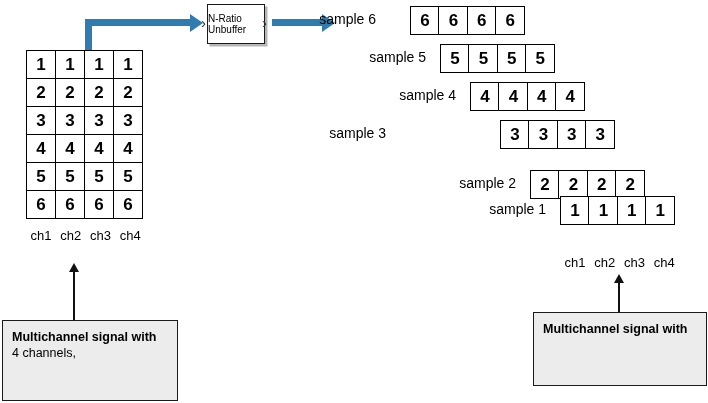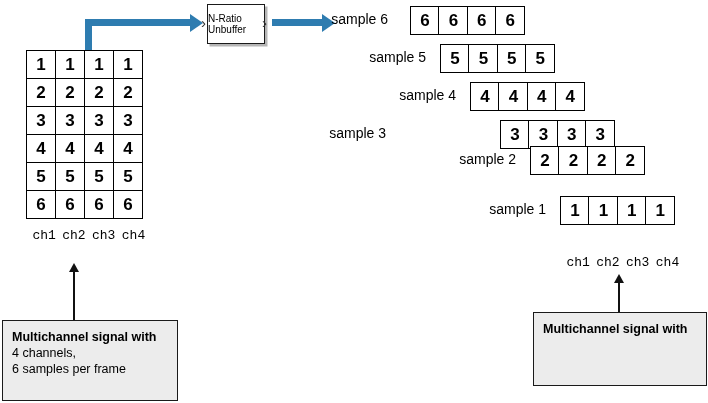--- a/index.html
+++ b/index.html
@@ -42,23 +42,22 @@
   }
 
   
   .ch-labels {
     display: flex;
     font-size: 13px;
     color: #000000;
   }
   .ch-labels span {
     width: 29.8px;
-    text-align: right;
+    text-align: center;
     display: inline-block;
-    font-family: Liberation Mono, monospace;
   }
   #input-ch-labels { left: 26px; top: 228px; }
   #output-ch-labels { left: 560px; top: 255px; }
 
   
   #unbuffer-block {
     left: 207px;
     top: 4px;
     width: 56px;
     height: 38px;
@@ -210,21 +209,21 @@
   </table>
 
   <div class="abs ch-labels" id="input-ch-labels">
       <span>ch1</span>
       <span>ch2</span>
       <span>ch3</span>
       <span>ch4</span>
     </div>
 
   <div class="abs" id="output-rows" style="left:0px; top:6px; width:708px;">
-      <div class="sample-row abs" style="left: 0px; top: 0px; width: 688px; padding-left: 12px;">
+      <div class="sample-row abs" style="left: 0px; top: 0px; width: 688px;">
         <div class="row-label" style="position: absolute; right: 305px; top: 5px;">sample 6</div>
         <div class="cell-strip" style="position: absolute; left: 410px; top: 0px;">
           <div class="cell">6</div>
           <div class="cell">6</div>
           <div class="cell">6</div>
           <div class="cell">6</div>
         </div>
       </div>
       <div class="sample-row abs" style="left: 0px; top: 38px; width: 708px;">
         <div class="row-label" style="position: absolute; right: 275px; top: 5px;">sample 5</div>
@@ -246,21 +245,21 @@
       </div>
       <div class="sample-row abs" style="left: 0px; top: 114px; width: 608px;">
         <div class="row-label" style="position: absolute; right: 215px; top: 5px;">sample 3</div>
         <div class="cell-strip" style="position: absolute; left: 500px; top: 0px;">
           <div class="cell">3</div>
           <div class="cell">3</div>
           <div class="cell">3</div>
           <div class="cell">3</div>
         </div>
       </div>
-      <div class="sample-row abs" style="left: 0px; top: 140px; width: 708px;">
+      <div class="sample-row abs" style="left: 0px; top: 164px; width: 708px;">
         <div class="row-label" style="position: absolute; right: 185px; top: 5px;">sample 2</div>
         <div class="cell-strip" style="position: absolute; left: 530px; top: 0px;">
           <div class="cell">2</div>
           <div class="cell">2</div>
           <div class="cell">2</div>
           <div class="cell">2</div>
         </div>
       </div>
       <div class="sample-row abs" style="left: 0px; top: 190px; width: 708px;">
         <div class="row-label" style="position: absolute; right: 155px; top: 5px;">sample 1</div>
@@ -279,21 +278,20 @@
       <span>ch3</span>
       <span>ch4</span>
     </div>
 
   <div class="abs leader-arrow" style="left:69px; top:263px;"></div>
   <div class="abs leader-line" style="left:73.2px; top:271px; height:50px;"></div>
 
   <div class="abs note-box" id="note-left">
     <div class="strong">Multichannel signal with</div>
     <div>4 channels,</div>
-    <div>6 samples per frame</div>
   </div>
 
   <div class="abs leader-arrow" style="left:614px; top:274px;"></div>
   <div class="abs leader-line" style="left:618.2px; top:282px; height:31px;"></div>
 
   <div class="abs note-box" id="note-right">
     <div class="strong">Multichannel signal with</div>
   </div>
 
 </div>

